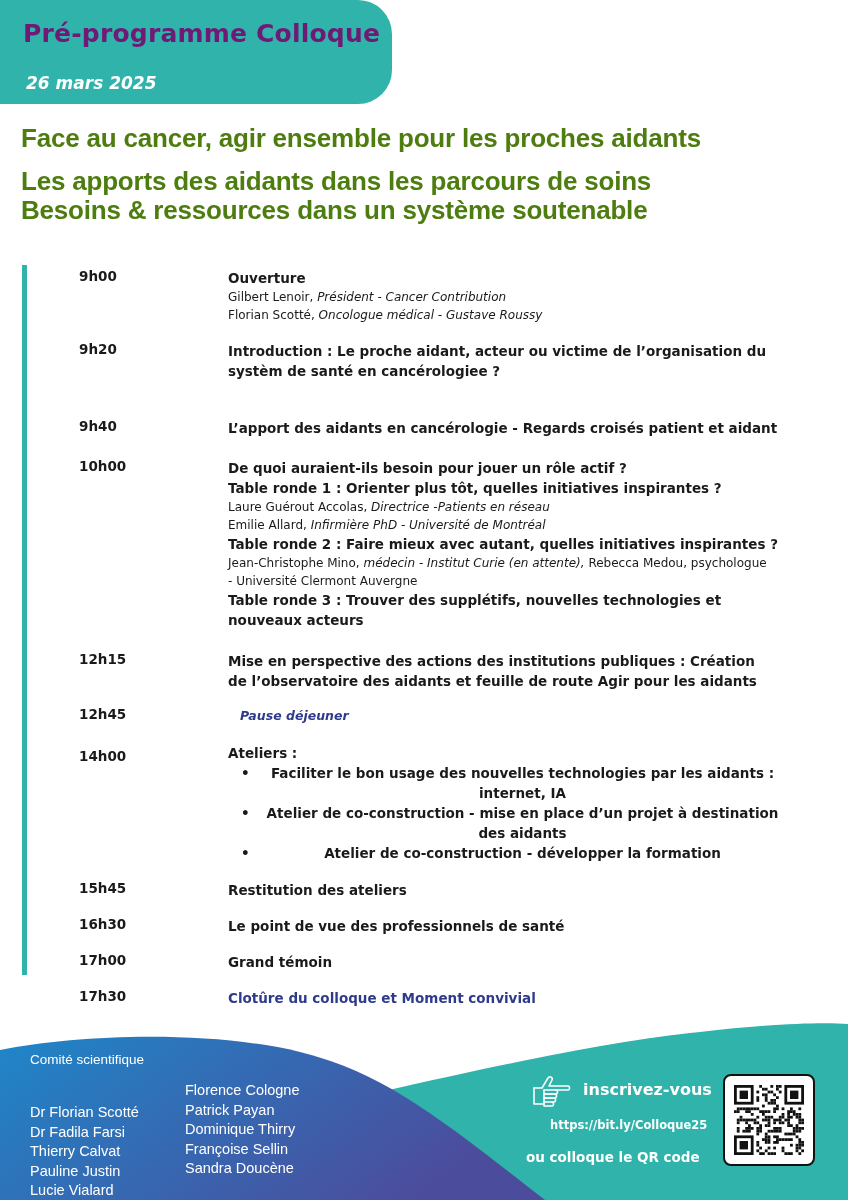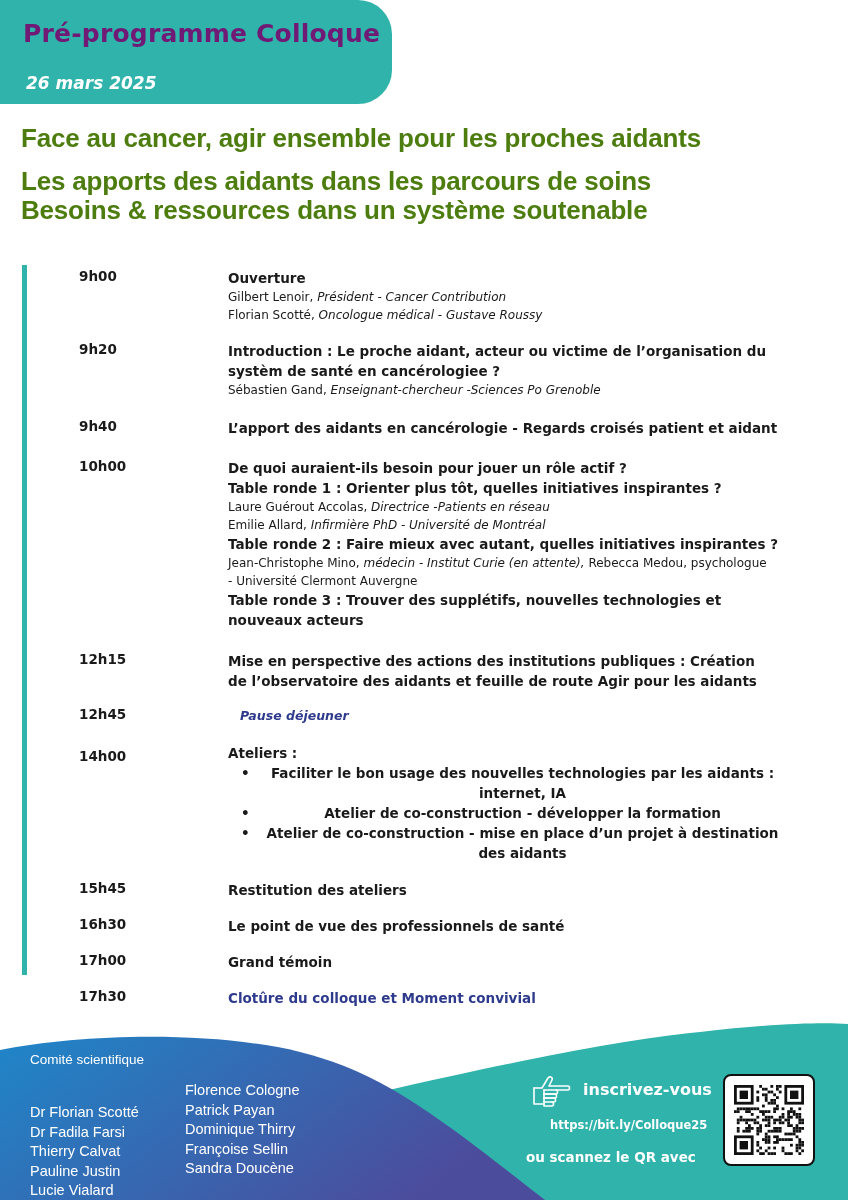--- a/index.html
+++ b/index.html
@@ -105,21 +105,20 @@
     <div class="t-bold">Ouverture</div>
     <div class="t-speaker"><span>Gilbert Lenoir,  </span><i>Président - Cancer Contribution</i></div>
     <div class="t-speaker"><span>Florian Scotté, </span><i>Oncologue médical - Gustave Roussy</i></div>
   </div>
 </div>
 
 <div class="slot" style="top:341px">
   <div class="slot-time">9h20</div>
   <div class="slot-body" style="width:560px">
     <div class="t-bold">Introduction : Le proche aidant, acteur ou victime de l’organisation du systèm de santé en cancérologiee ?</div>
-    <div class="t-speaker"><span>Sébastien Gand, </span><i>Enseignant-chercheur -Sciences Po Grenoble</i></div>
   </div>
 </div>
 
 <div class="slot" style="top:418px">
   <div class="slot-time">9h40</div>
   <div class="slot-body">
     <div class="t-bold">L’apport des aidants en cancérologie - Regards croisés patient et aidant</div>
   </div>
 </div>
 
@@ -149,22 +148,22 @@
     <div class="t-pause">Pause déjeuner</div>
   </div>
 </div>
 
 <div class="slot" style="top:743px">
   <div class="slot-time" style="top:5px">14h00</div>
   <div class="slot-body" style="width:565px">
     <div class="t-bold">Ateliers :</div>
     <ul class="atelier-list">
       <li>Faciliter le bon usage des nouvelles technologies par les aidants : internet, IA</li>
+      <li>Atelier de co-construction - mise en place d’un projet à destination des aidants</li>
       <li>Atelier de co-construction - développer la formation</li>
-      <li>Atelier de co-construction - mise en place d’un projet à destination des aidants</li>
     </ul>
   </div>
 </div>
 
 <div class="slot" style="top:880px">
   <div class="slot-time">15h45</div>
   <div class="slot-body">
       <div class="t-bold">Restitution des ateliers</div>
     </div>
 </div>
@@ -224,21 +223,21 @@
     <path d="M4 14 L12 14 L18 4 C20 2,23 3,22 6 L19 12 L38 12 C40 12,40 16,38 16 L26 16"></path>
     <path d="M4 14 L4 30 L14 30"></path>
     <path d="M14 16 L26 16 C28 16,28 20,26 20 L14 20"></path>
     <path d="M14 20 L25 20 C27 20,27 24,25 24 L14 24"></path>
     <path d="M14 24 L24 24 C26 24,26 28,24 28 L14 28"></path>
     <path d="M14 16 L14 32 L22 32 C24 32,24 28,22 28"></path>
   </g>
 </svg>
 <div class="reg-cta">inscrivez-vous</div>
 <div class="reg-url">https://bit.ly/Colloque25</div>
-<div class="reg-scan">ou scannez le QR avec</div>
+<div class="reg-scan">ou colloque le QR code</div>
 
 <div class="qr-frame">
   <svg id="qr-svg" width="70" height="70" viewBox="0 0 25 25">
       <rect x="9" y="0" width="1" height="1" fill="#111"></rect>
       <rect x="13" y="0" width="1" height="1" fill="#111"></rect>
       <rect x="15" y="0" width="1" height="1" fill="#111"></rect>
       <rect x="16" y="0" width="1" height="1" fill="#111"></rect>
       <rect x="10" y="1" width="1" height="1" fill="#111"></rect>
       <rect x="11" y="1" width="1" height="1" fill="#111"></rect>
       <rect x="15" y="1" width="1" height="1" fill="#111"></rect>

